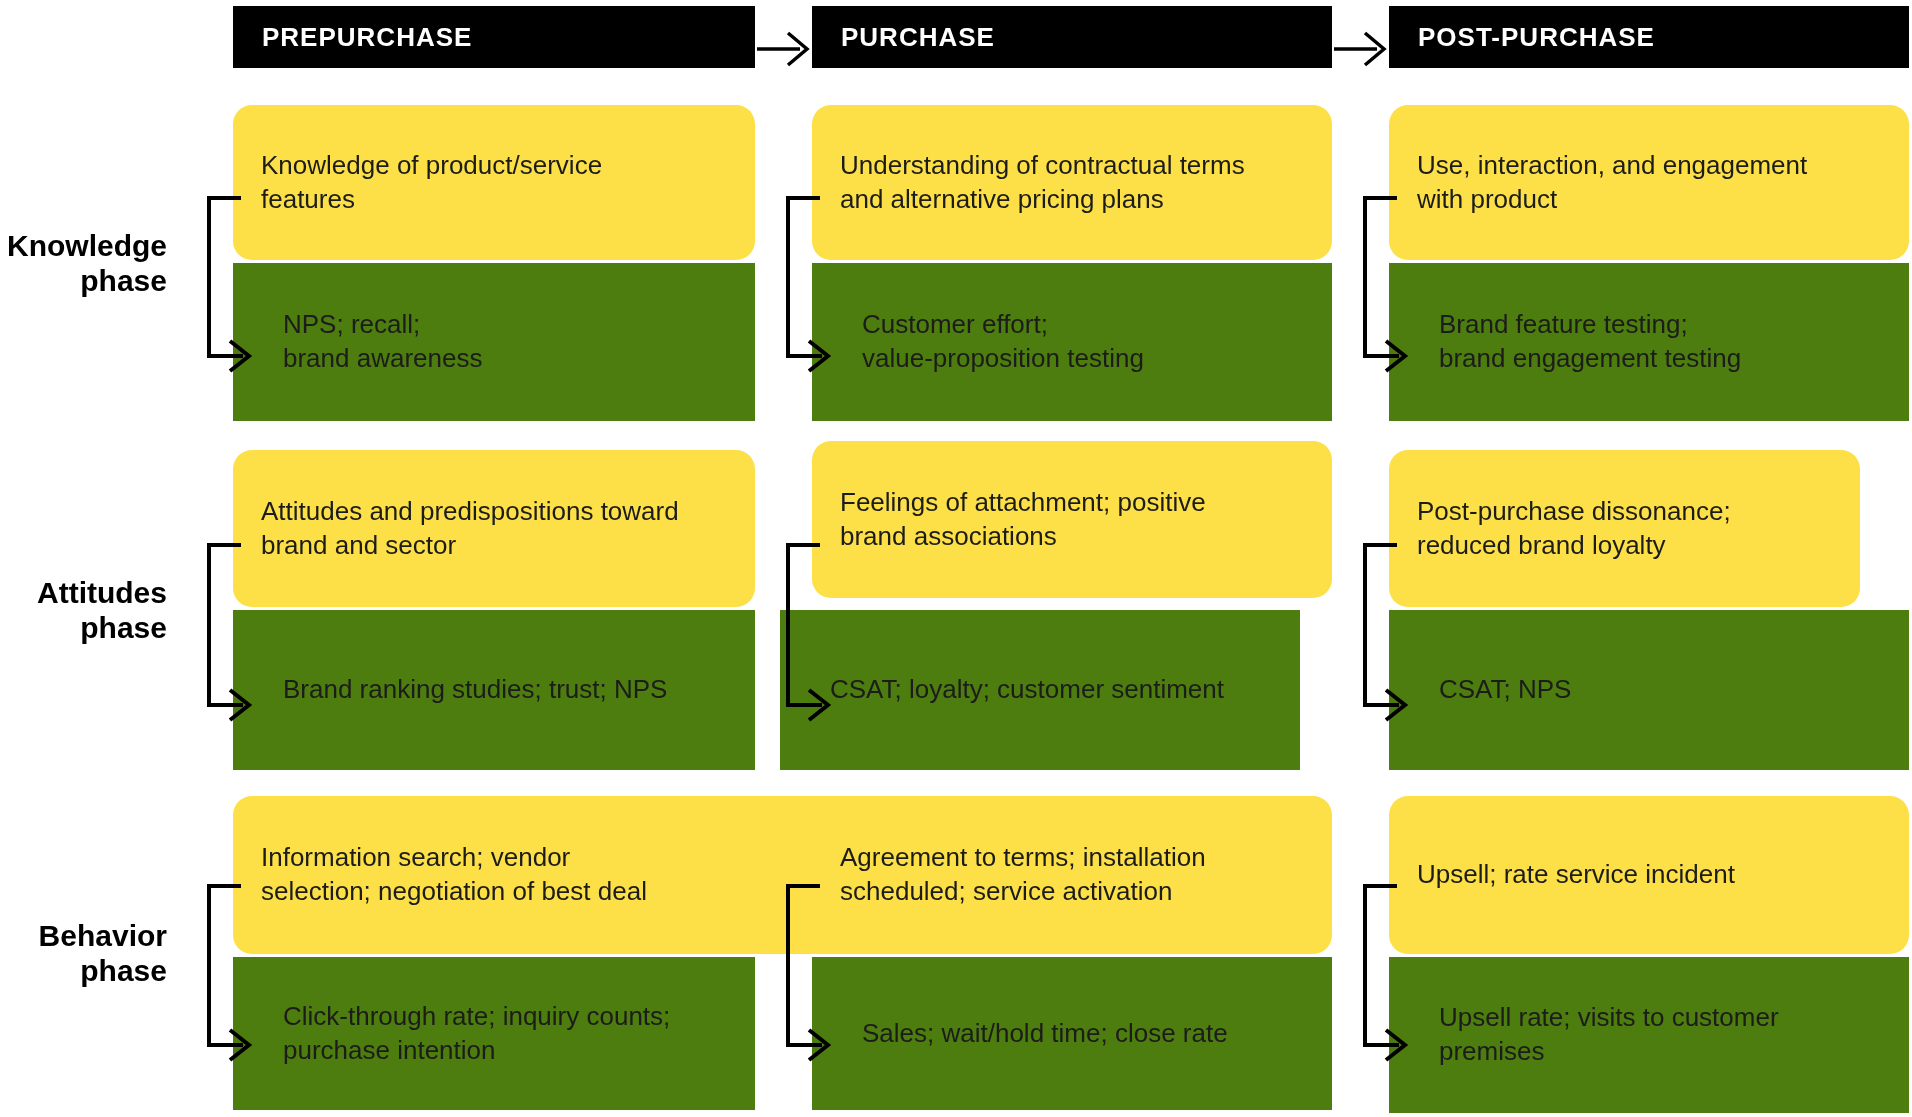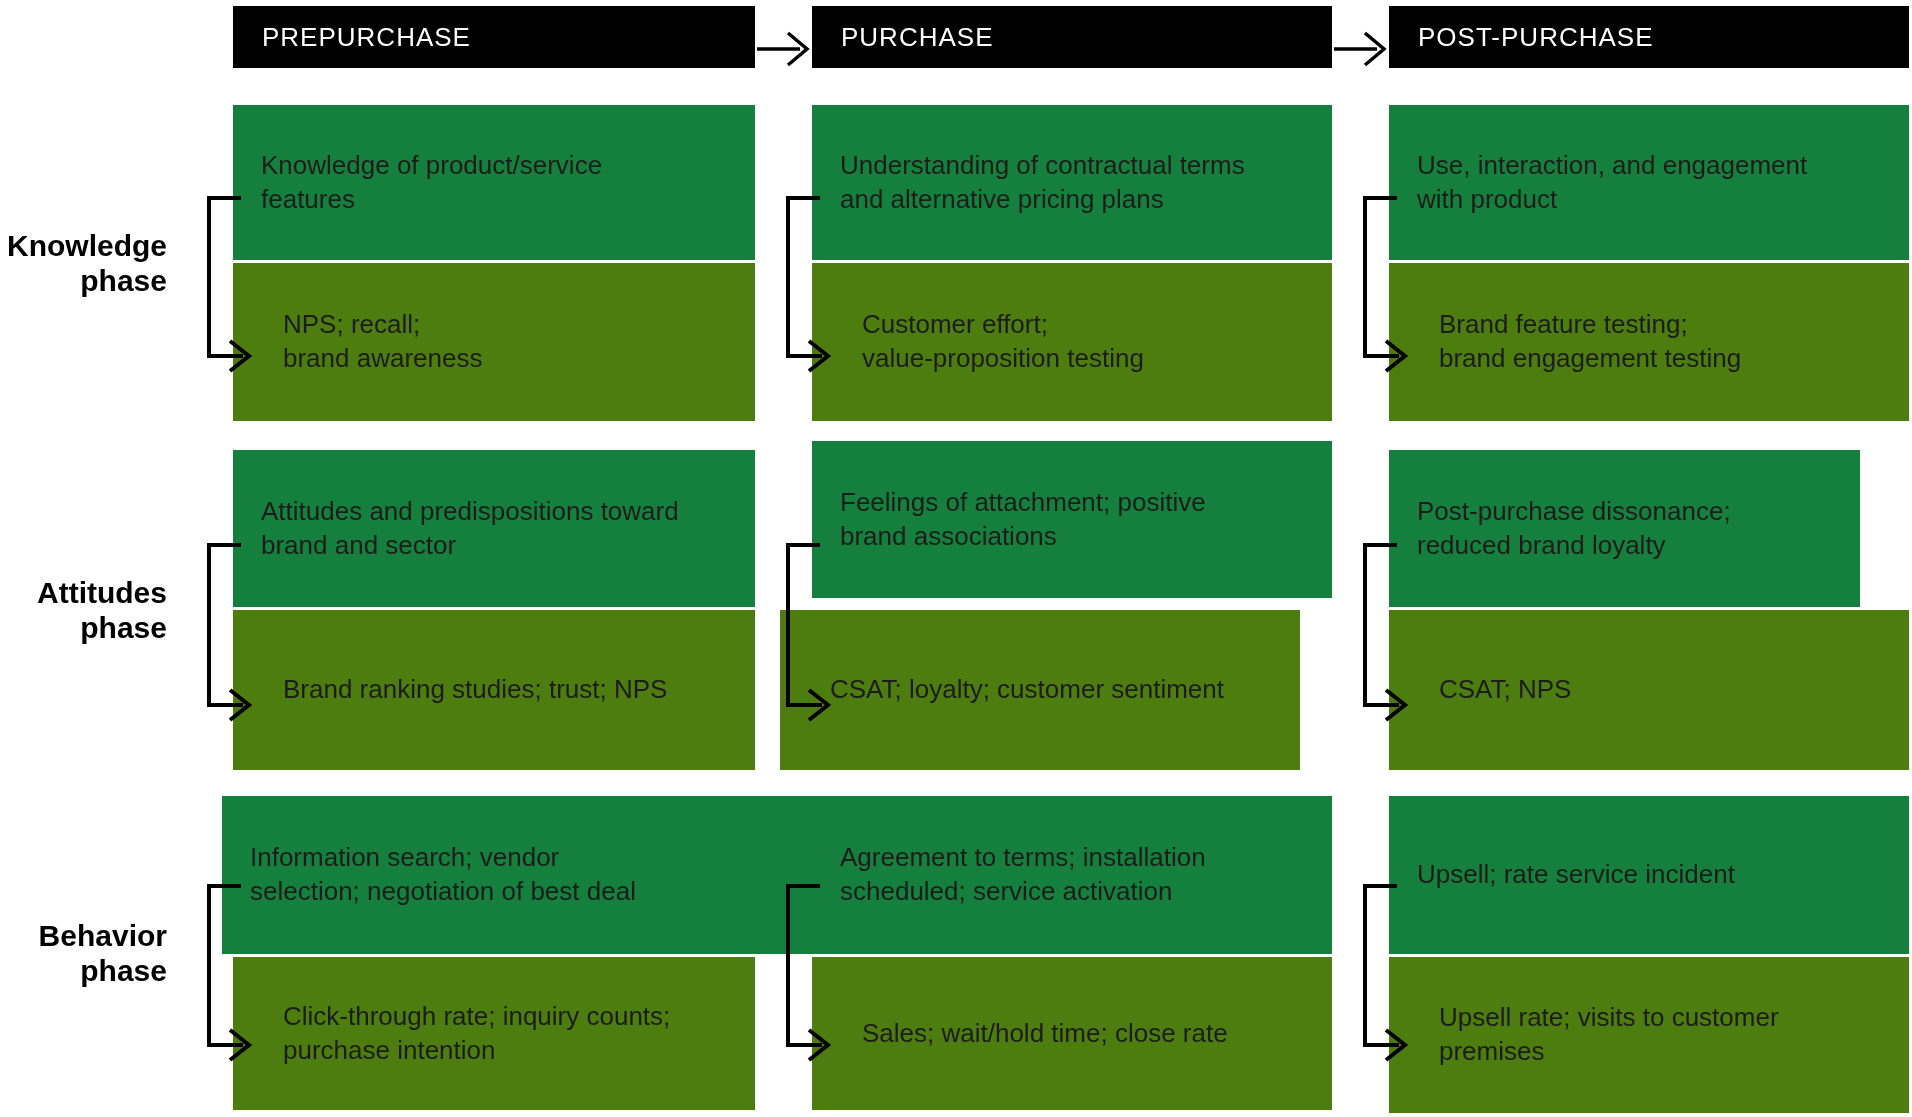--- a/index.html
+++ b/index.html
@@ -15,21 +15,21 @@
     position: absolute;
     top: 6px;
     height: 62px;
     background: #000000;
     color: #ffffff;
     display: flex;
     align-items: center;
     box-sizing: border-box;
     padding-left: 29px;
     font-size: 26px;
-    font-weight: normal;
+    font-weight: bold;
     letter-spacing: 1px;
   }
   .phase-label {
     position: absolute;
     left: 0;
     width: 167px;
     display: flex;
     align-items: center;
     justify-content: flex-end;
     text-align: right;
@@ -37,21 +37,21 @@
     font-weight: bold;
     line-height: 1.17;
     color: #000000;
   }
   .box {
     position: absolute;
     display: flex;
     align-items: center;
     box-sizing: border-box;
   }
-  .box.exp { background: #15803d; }
+  .box.exp { background: #fde047; border-radius: 19px; }
   .box.met { background: #4d7c0f; }
   .box-text {
     white-space: pre-line;
     font-size: 26px;
     line-height: 1.3;
     color: #1c1c1a;
     width: 100%;
   }
   .exp .box-text { padding: 0 14px 0 28px; }
   .met .box-text { padding: 0 14px 0 50px; }
@@ -128,21 +128,21 @@
   </div>
 
   <div class="box exp" style="left:1389px; top:450px; width:471px; height:157px;">
     <div class="box-text">Post-purchase dissonance;
 reduced brand loyalty</div>
   </div>
   <div class="box met" style="left:1389px; top:610px; width:520px; height:160px;">
     <div class="box-text">CSAT; NPS</div>
   </div>
 
-  <div class="box exp" style="left:222px; top:796px; width:618px; height:158px;">
+  <div class="box exp" style="left:233px; top:796px; width:618px; height:158px;">
     <div class="box-text">Information search; vendor
 selection; negotiation of best deal</div>
   </div>
   <div class="box met" style="left:233px; top:957px; width:522px; height:153px;">
     <div class="box-text">Click-through rate; inquiry counts;
 purchase intention</div>
   </div>
 
   <div class="box exp" style="left:812px; top:796px; width:520px; height:158px;">
     <div class="box-text">Agreement to terms; installation

